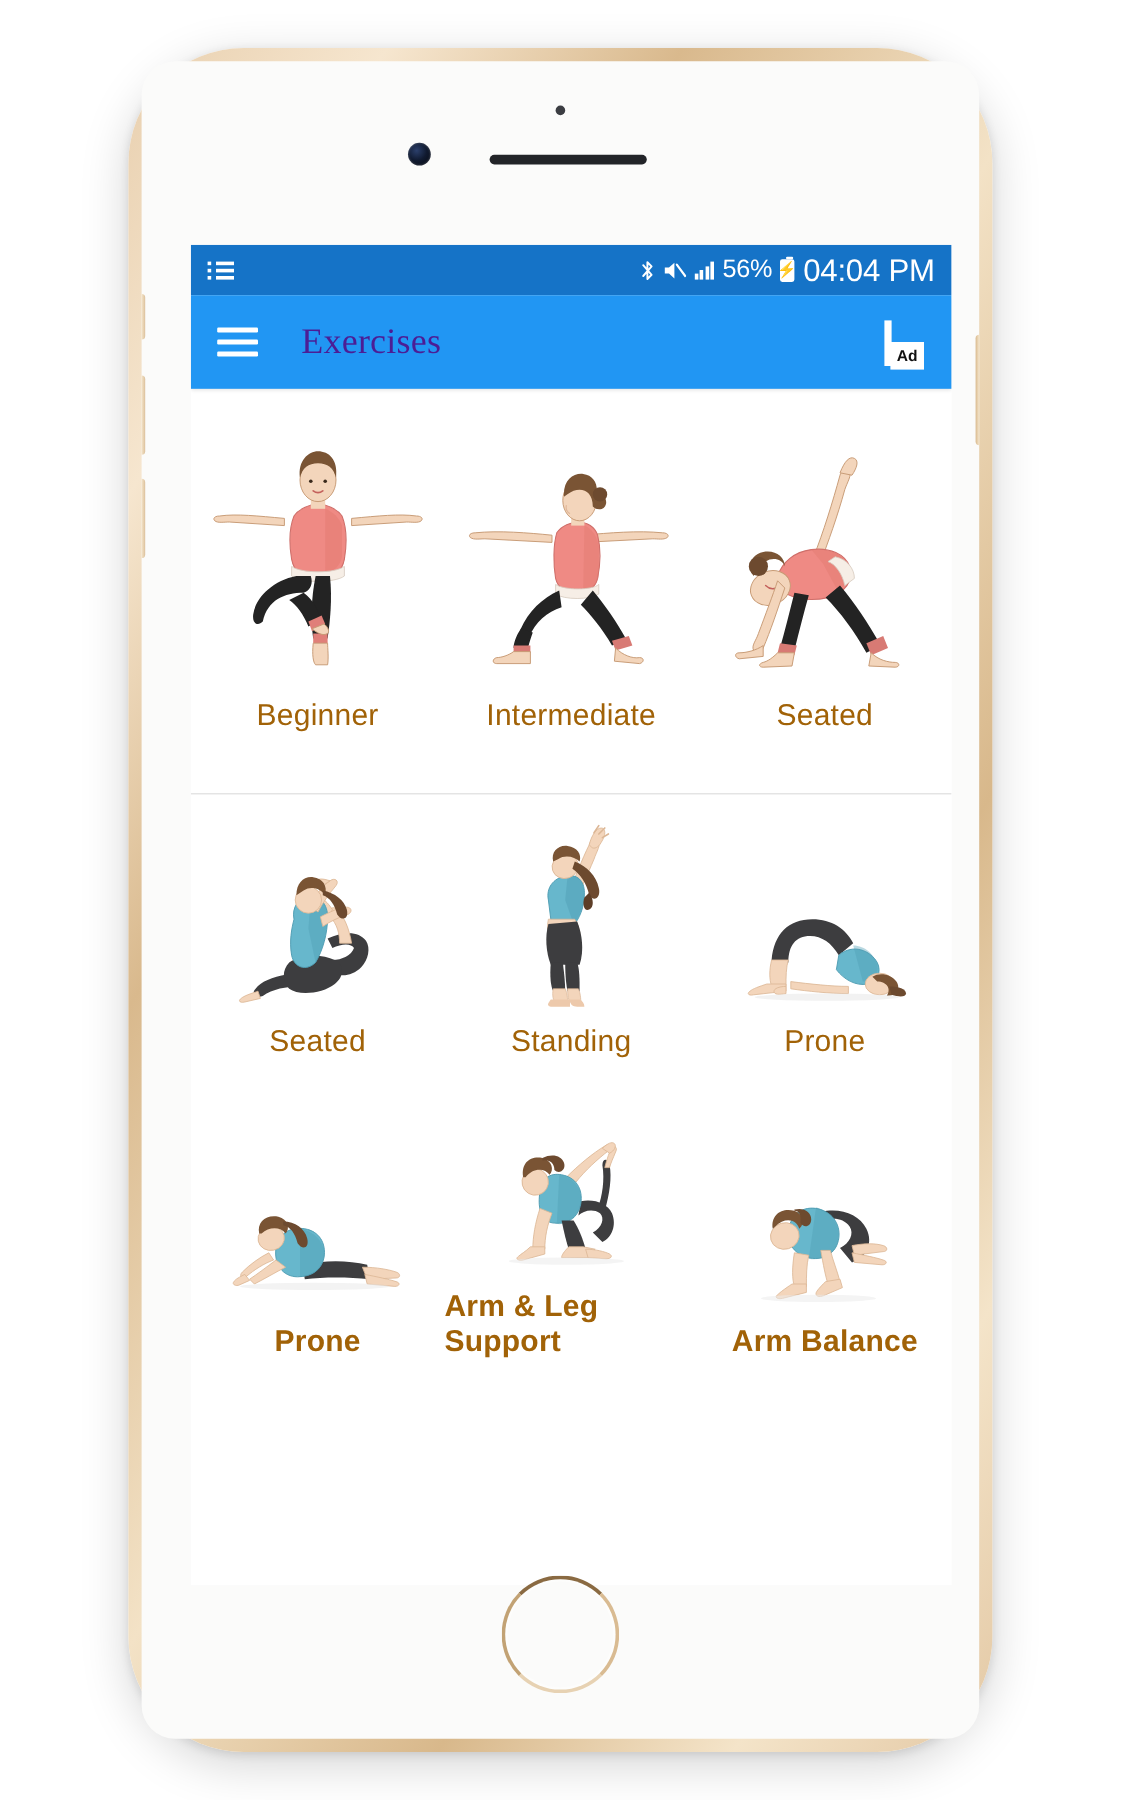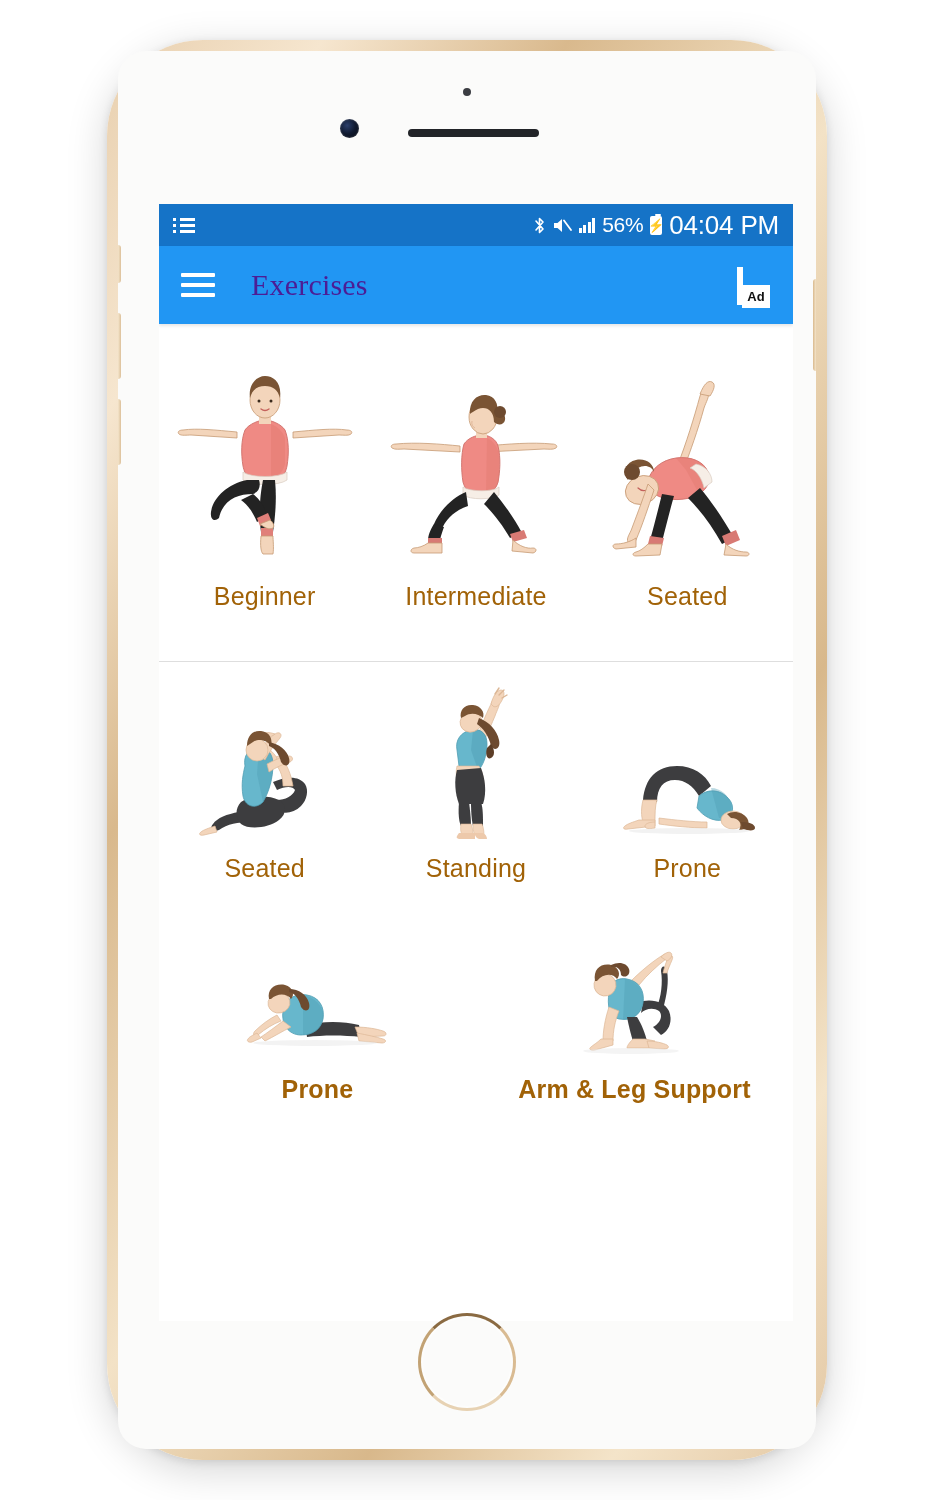--- a/index.html
+++ b/index.html
@@ -538,20 +538,45 @@
 
                   <path d="M52 76 C54 86 56 94 58 100 L72 100 C70 92 66 82 62 76 Z" fill="#3d3d3f"></path>
                   <path d="M58 98 C54 102 52 105 52 107 L74 107 C76 104 78 101 80 100 L70 98 Z" fill="#f3d5bb" stroke="#dcb796" stroke-width="0.7"></path>
                   <path d="M72 100 C80 100 88 102 92 104 C95 106 93 108 89 108 L74 107 Z" fill="#f3d5bb" stroke="#dcb796" stroke-width="0.7"></path>
                   <ellipse cx="56" cy="110" rx="48" ry="3" fill="#ebebeb" opacity="0.55"></ellipse>
                 </svg>
               </div>
               <div class="pose-label">Arm &amp; Leg Support</div>
             </div>
 
+            <div class="pose-cell">
+              <div class="pose-art">
+                <svg width="130" height="110" viewBox="0 0 130 110">
+
+                  <path d="M62 32 C78 28 94 34 100 46 C106 58 100 70 88 74 L78 62 C86 58 90 50 86 44 C80 36 68 36 60 42 Z" fill="#3d3d3f"></path>
+
+                  <path d="M88 60 C98 58 108 58 114 60 C118 61 118 65 114 65 L90 68 Z" fill="#f3d5bb" stroke="#dcb796" stroke-width="0.7"></path>
+                  <path d="M88 66 C98 68 108 70 114 72 C118 73 117 76 113 76 L90 74 Z" fill="#f3d5bb" stroke="#dcb796" stroke-width="0.7"></path>
+
+                  <path d="M36 44 C38 32 50 26 62 30 C74 34 80 46 76 58 C72 70 58 74 46 68 C36 63 34 54 36 44 Z" fill="#67b7cc" stroke="#4f9db3" stroke-width="0.8"></path>
+                  <path d="M58 28 C72 32 80 46 76 58 C73 68 62 73 52 71 Z" fill="#4f9db3" opacity="0.38"></path>
+
+                  <ellipse cx="32" cy="52" rx="12" ry="11" transform="rotate(-16 32 52)" fill="#f3d5bb" stroke="#dcb796" stroke-width="0.7"></ellipse>
+                  <path d="M22 46 C20 34 30 28 40 31 C48 34 49 42 44 46 C42 38 32 36 24 44 Z" fill="#7a5434"></path>
+                  <path d="M40 30 C48 28 54 32 54 38 C54 44 48 46 45 41 C46 35 44 31 40 31 Z" fill="#6d4a2f"></path>
+
+                  <path d="M40 66 C38 78 38 88 40 94 L50 94 C50 86 50 76 52 68 Z" fill="#f3d5bb" stroke="#dcb796" stroke-width="0.7"></path>
+                  <path d="M38 92 C32 96 28 99 26 101 C23 103 26 105 30 104 L50 99 L50 92 Z" fill="#f3d5bb" stroke="#dcb796" stroke-width="0.7"></path>
+                  <path d="M62 64 C64 76 66 86 68 92 L78 90 C76 82 72 72 70 64 Z" fill="#f3d5bb" stroke="#dcb796" stroke-width="0.7"></path>
+                  <path d="M66 90 C62 94 58 98 58 100 C58 103 62 103 66 101 L80 95 L78 88 Z" fill="#f3d5bb" stroke="#dcb796" stroke-width="0.7"></path>
+                  <ellipse cx="60" cy="104" rx="48" ry="3" fill="#ebebeb" opacity="0.55"></ellipse>
+                </svg>
+              </div>
+              <div class="pose-label">Arm Balance</div>
+            </div>
 
           </div>
         </div>
 
       </div>
     </div>
 
     <div class="home-button"></div>
 
   </div>

